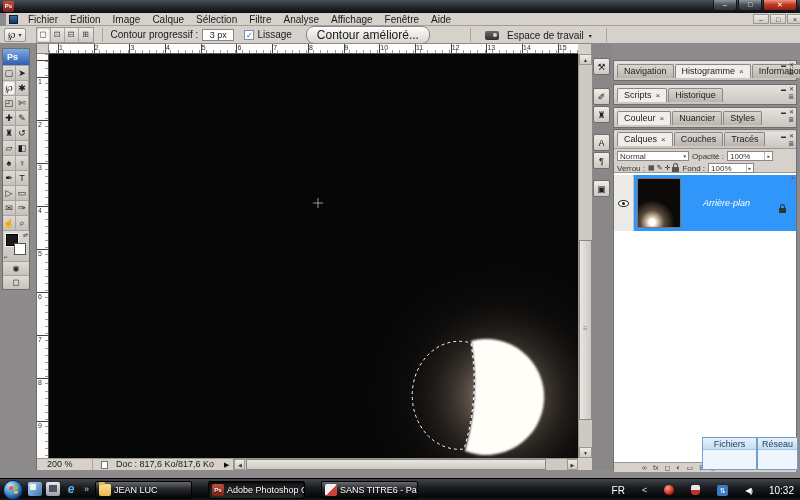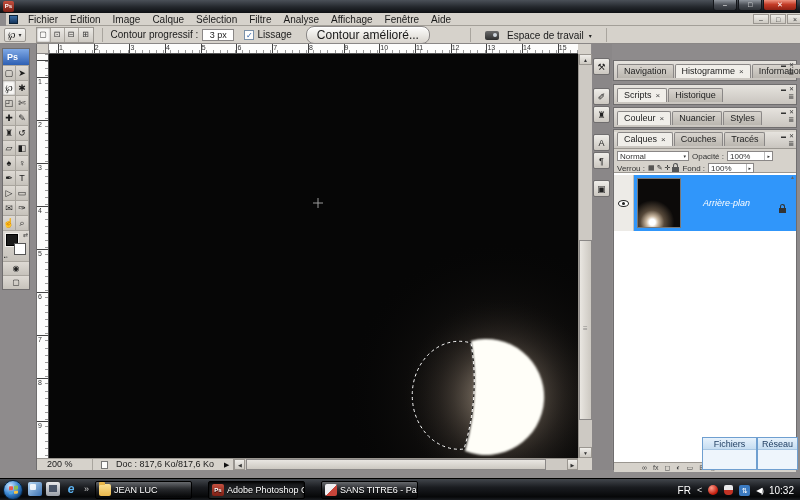--- a/index.html
+++ b/index.html
@@ -222,21 +222,21 @@
   .tbtn.active{background:linear-gradient(rgba(0,0,0,.55),rgba(255,255,255,.12) 90%);
     box-shadow:inset 0 1px 3px #000;}
   .ticon{flex:0 0 12px;height:12px;margin:0 3px;border-radius:2px;}
   .folder-icon{background:linear-gradient(#fce194,#eab74a);position:relative;}
   .folder-icon::before{content:"";position:absolute;left:0;top:-2px;width:6px;height:3px;
     background:#eab74a;border-radius:1px 1px 0 0;}
   .ps-icon{background:linear-gradient(#c4503f,#7e1f14);color:#fff;font-size:6px;font-weight:bold;
     text-align:center;line-height:12px;}
   .paint-icon{background:linear-gradient(135deg,#f0f0f2 52%,#c8453a 52%);}
   .tlabel{white-space:nowrap;overflow:hidden;}
-  .tray{position:absolute;right:6px;top:0;height:22px;display:flex;align-items:center;gap:6px;
+  .tray{position:absolute;right:6px;top:0;height:22px;display:flex;align-items:center;gap:17px;
     color:#fff;font-size:10px;}
   .tray-chevron{font-size:9px;color:#ddd;}
   .tray-orb{width:10px;height:10px;border-radius:50%;
     background:radial-gradient(circle at 35% 30%,#ff9d8c,#c01808 70%);}
   .tray-badge{width:9px;height:10px;border-radius:2px 2px 4px 4px;
     background:linear-gradient(180deg,#e8e8ea 45%,#c23325 45%);}
   .tray-net{width:11px;height:11px;border-radius:2px;background:#3b7ac0;color:#fff;font-size:7px;
     text-align:center;line-height:11px;}
   .tray-vol{color:#fff;font-size:8px;letter-spacing:-1px;}
   .clock{font-size:10px;}

